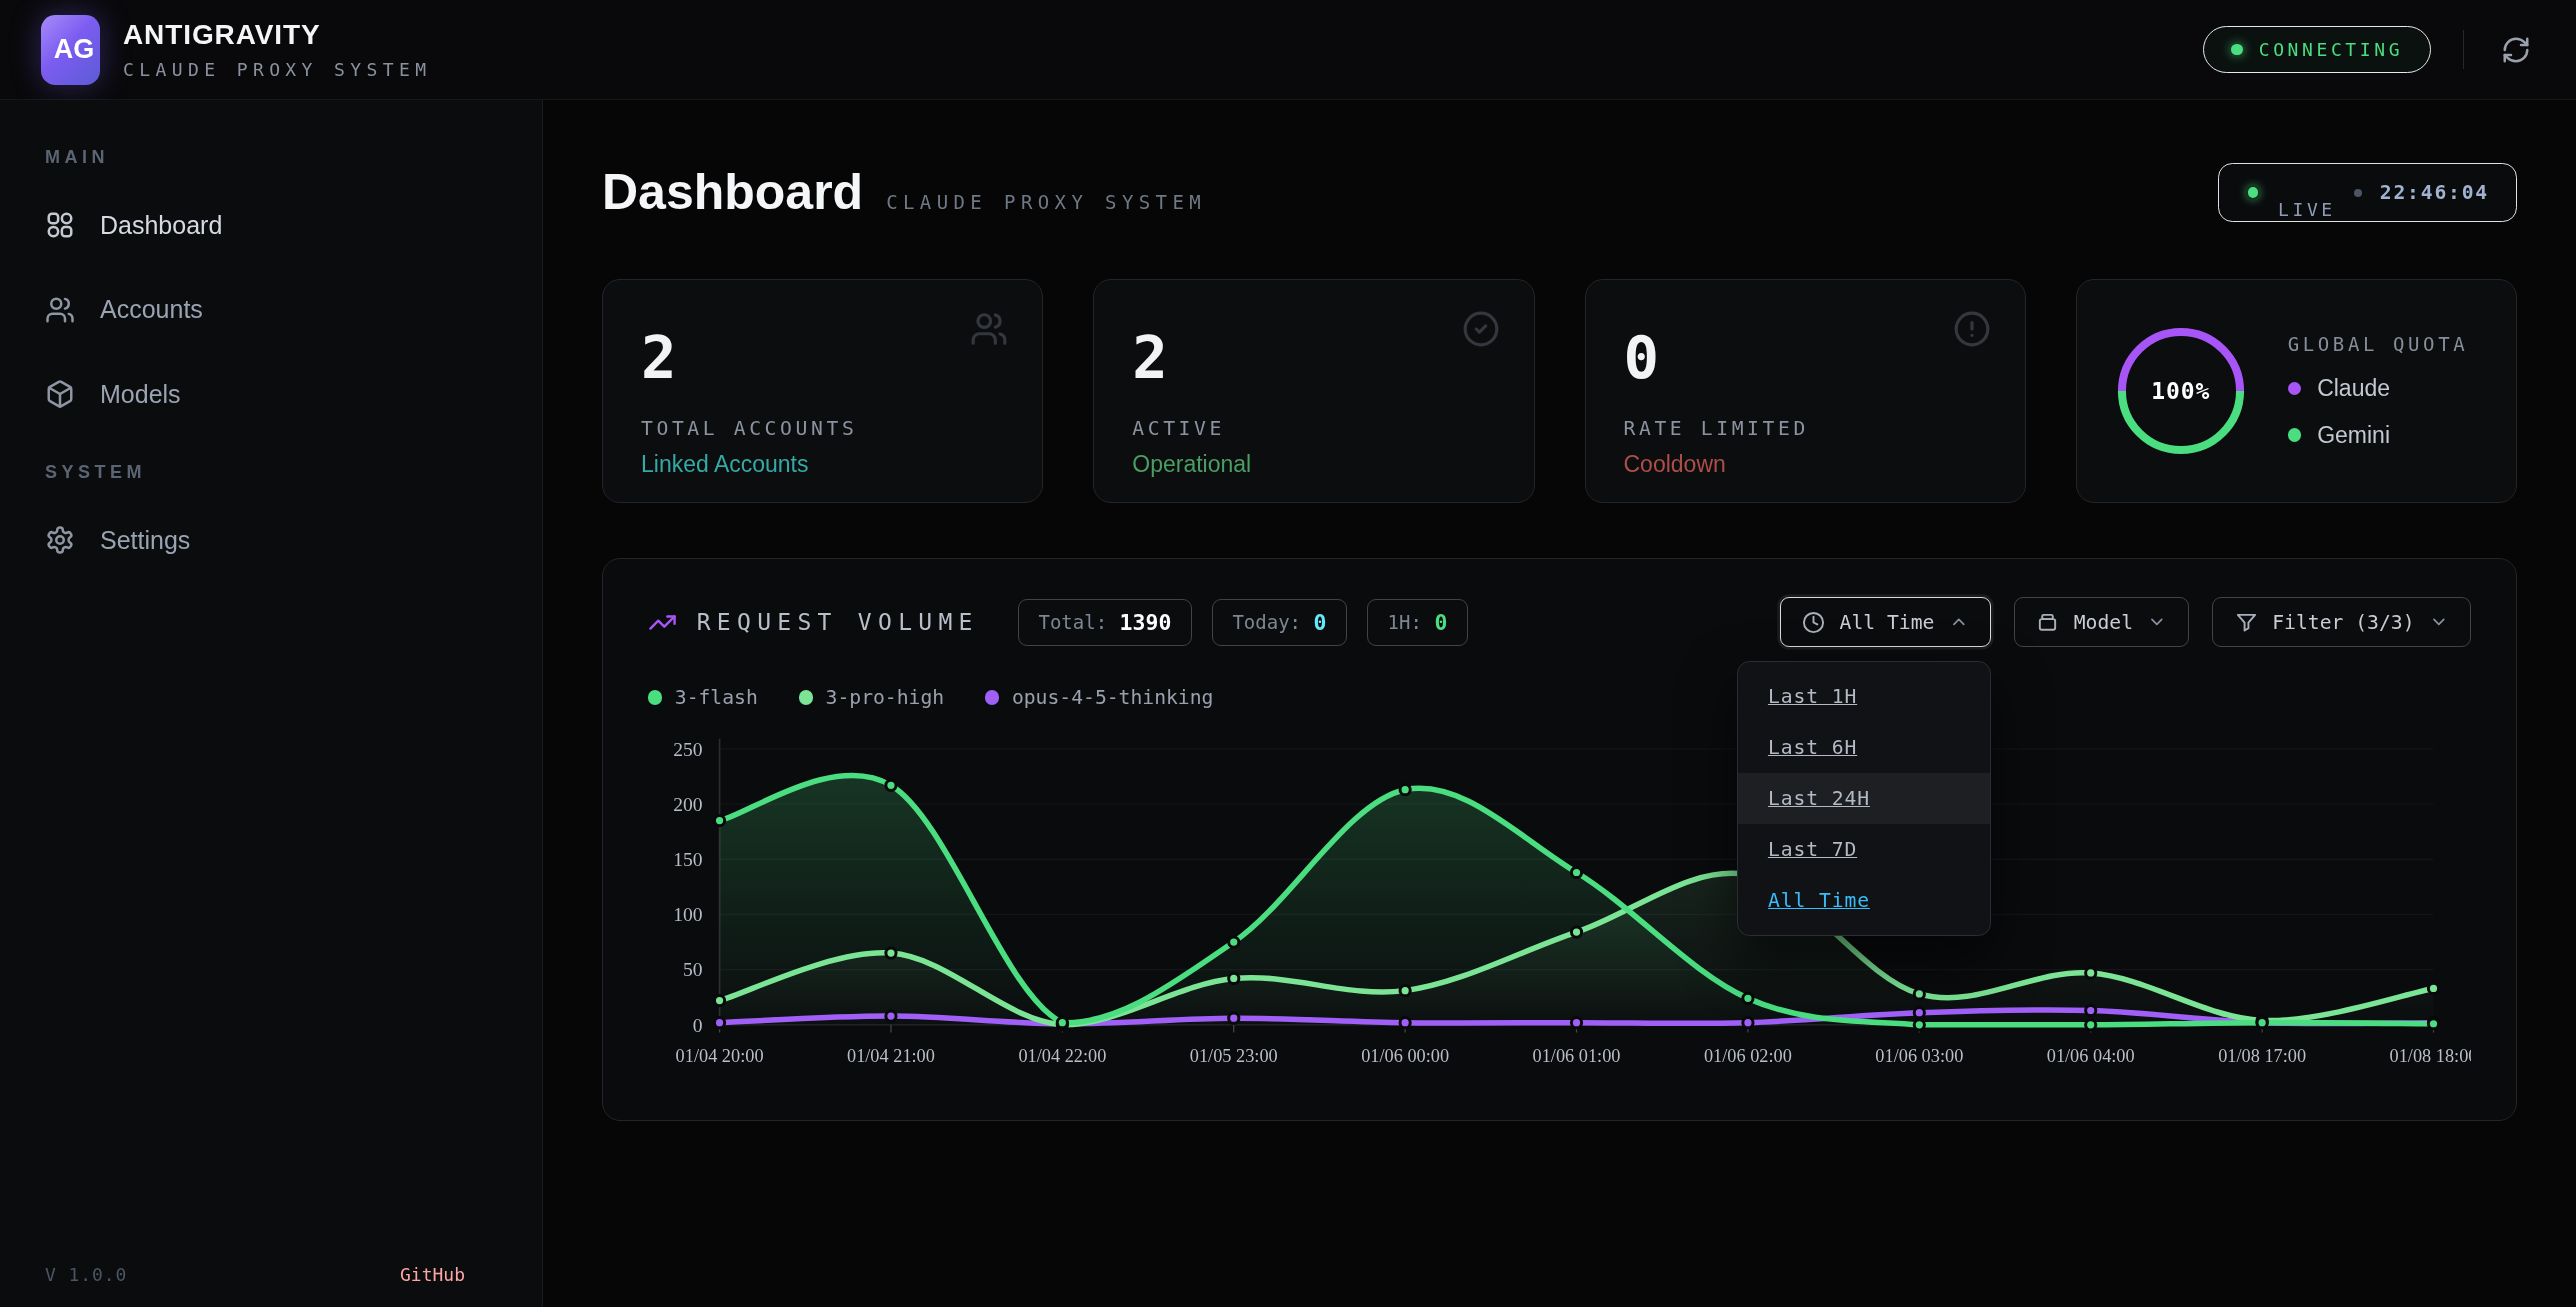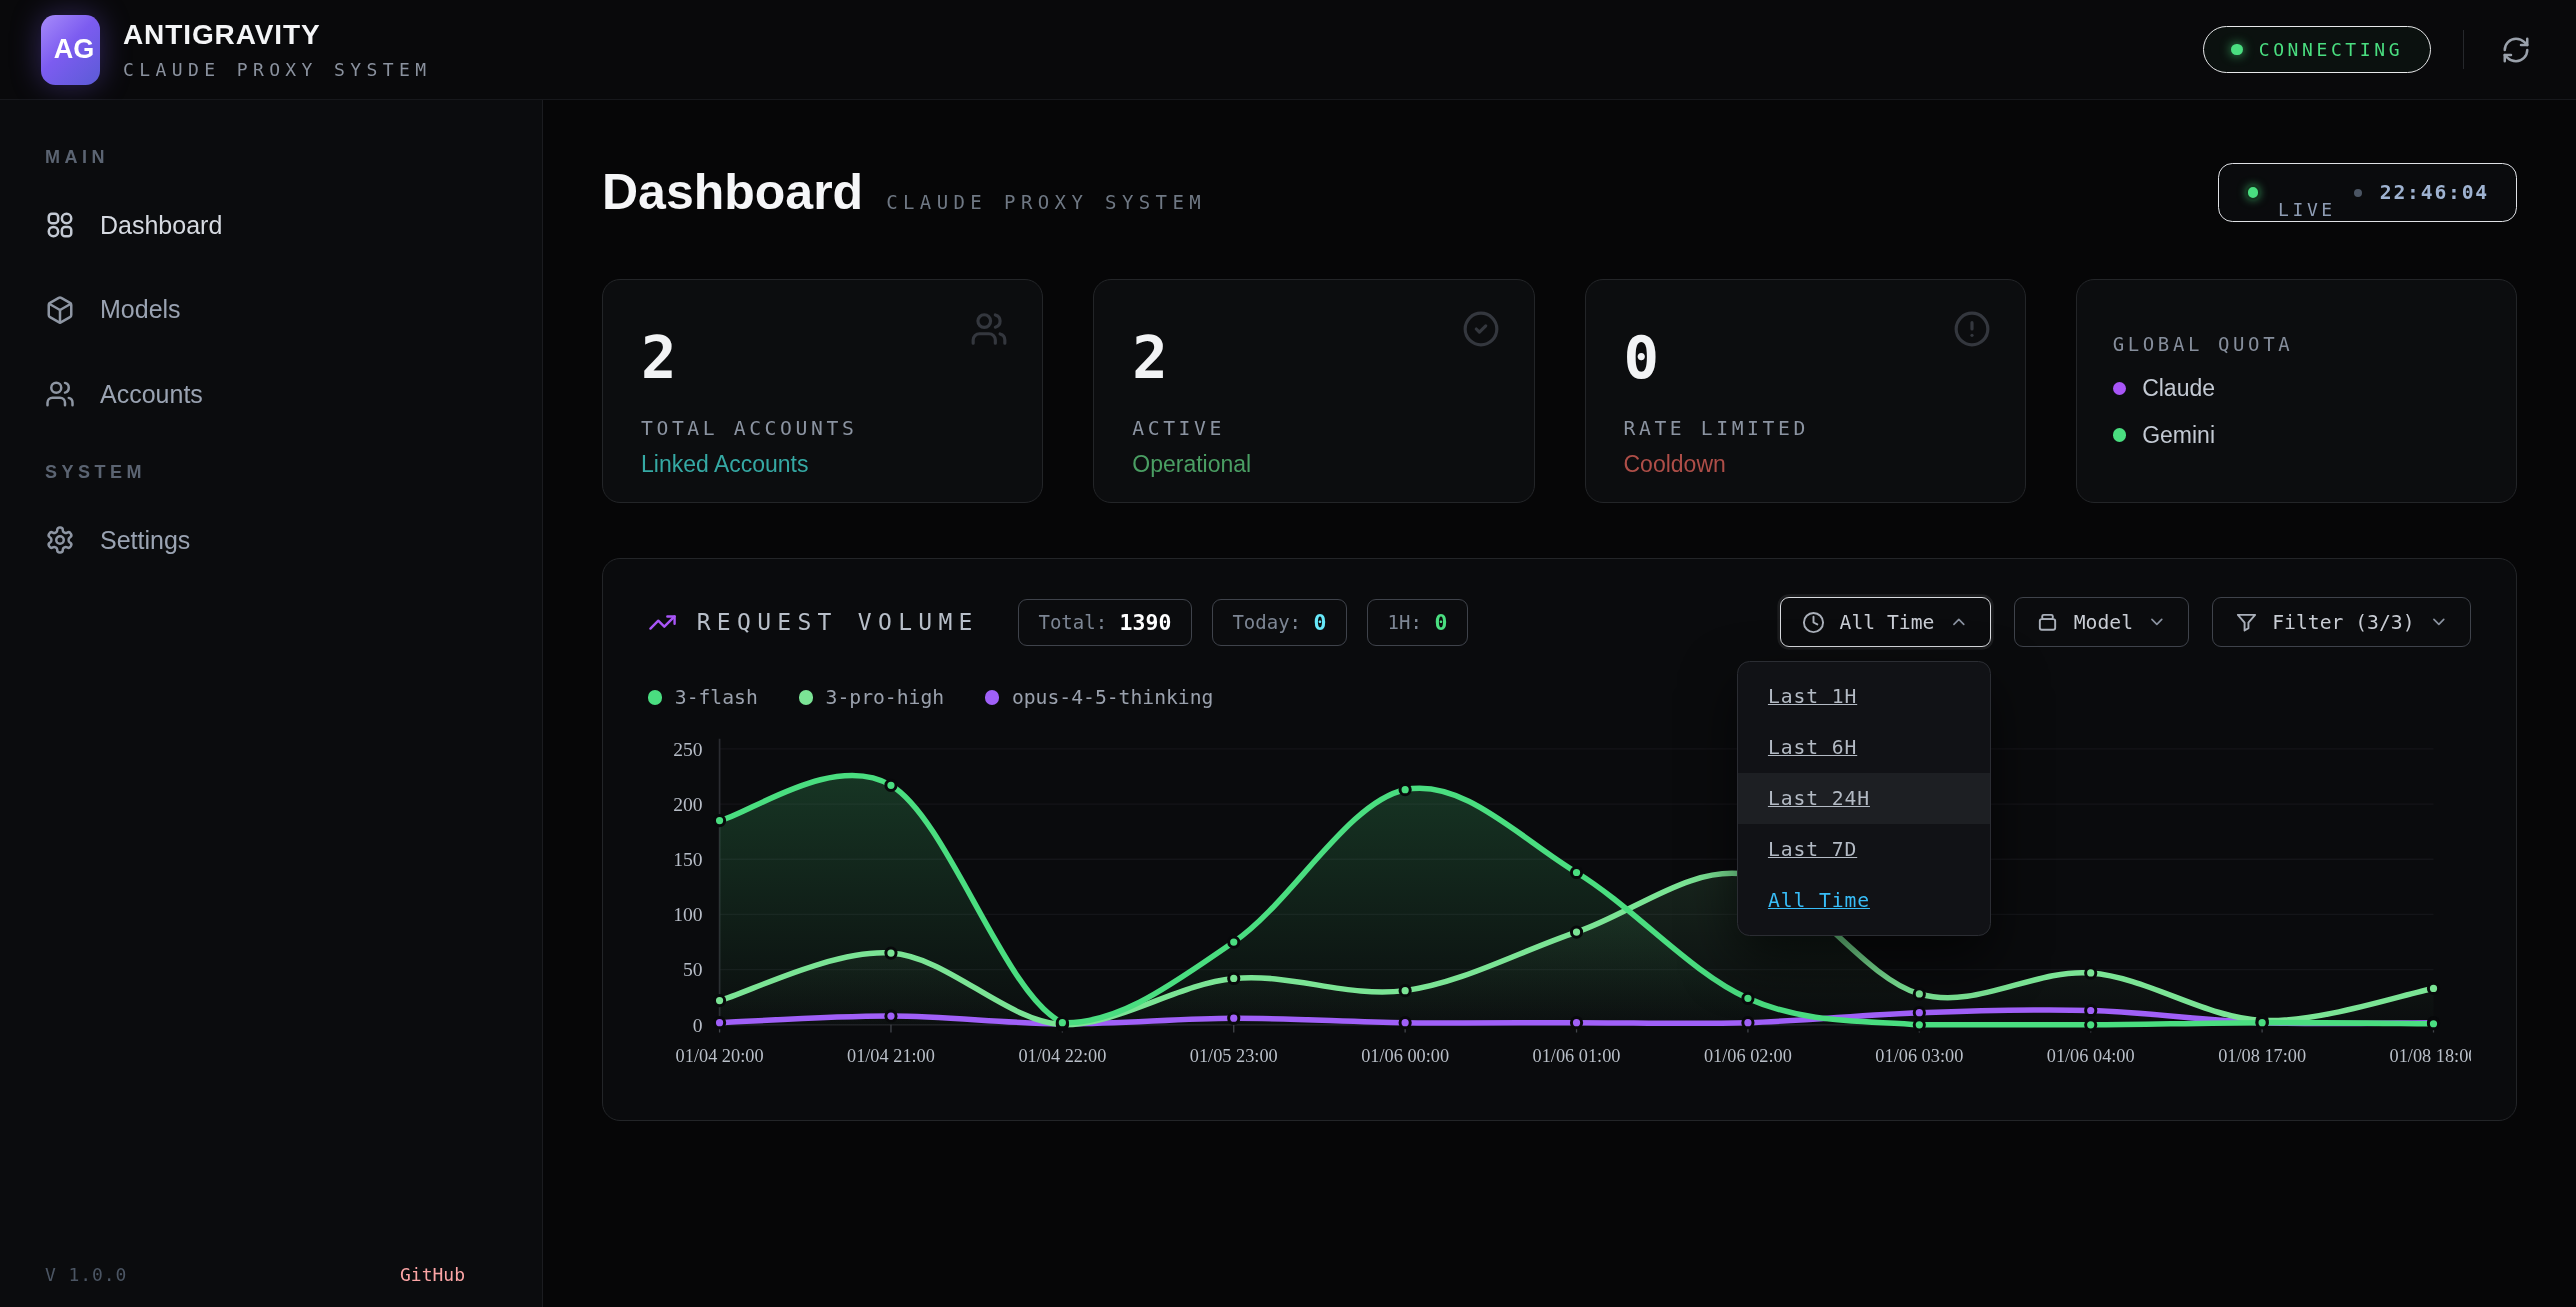--- a/index.html
+++ b/index.html
@@ -158,37 +158,37 @@
                 <rect x="13.5" y="3" width="7.5" height="7.5" rx="3.75"></rect>
                 <rect x="3" y="13.5" width="7.5" height="7.5" rx="3.75"></rect>
                 <rect x="13.5" y="13.5" width="7.5" height="7.5" rx="2.5"></rect>
               </svg>
             </span>
       <span class="si-text">Dashboard</span>
           </div>
           <div class="side-item">
             <span class="si-icon">
               <svg viewBox="0 0 24 24" width="100%" height="100%" fill="none" stroke="currentColor" stroke-width="2" stroke-linecap="round" stroke-linejoin="round">
-                <path d="M21 8a2 2 0 0 0-1-1.73l-7-4a2 2 0 0 0-2 0l-7 4A2 2 0 0 0 3 8v8a2 2 0 0 0 1 1.73l7 4a2 2 0 0 0 2 0l7-4A2 2 0 0 0 21 16Z"></path>
-                <path d="M3.3 7 12 12l8.7-5"></path>
-                <path d="M12 22V12"></path>
-              </svg>
-            </span>
-      <span class="si-text">Models</span>
-          </div>
-          <div class="side-item">
-            <span class="si-icon">
-              <svg viewBox="0 0 24 24" width="100%" height="100%" fill="none" stroke="currentColor" stroke-width="2" stroke-linecap="round" stroke-linejoin="round">
                 <path d="M16 21v-2a4 4 0 0 0-4-4H6a4 4 0 0 0-4 4v2"></path>
                 <circle cx="9" cy="7" r="4"></circle>
                 <path d="M22 21v-2a4 4 0 0 0-3-3.87"></path>
                 <path d="M16 3.13a4 4 0 0 1 0 7.75"></path>
               </svg>
             </span>
       <span class="si-text">Accounts</span>
+          </div>
+          <div class="side-item">
+            <span class="si-icon">
+              <svg viewBox="0 0 24 24" width="100%" height="100%" fill="none" stroke="currentColor" stroke-width="2" stroke-linecap="round" stroke-linejoin="round">
+                <path d="M21 8a2 2 0 0 0-1-1.73l-7-4a2 2 0 0 0-2 0l-7 4A2 2 0 0 0 3 8v8a2 2 0 0 0 1 1.73l7 4a2 2 0 0 0 2 0l7-4A2 2 0 0 0 21 16Z"></path>
+                <path d="M3.3 7 12 12l8.7-5"></path>
+                <path d="M12 22V12"></path>
+              </svg>
+            </span>
+      <span class="si-text">Models</span>
           </div>
         </div>
         <div class="side-section">
           <div class="side-label">SYSTEM</div>
           <div class="side-item">
             <span class="si-icon">
               <svg viewBox="0 0 24 24" width="100%" height="100%" fill="none" stroke="currentColor" stroke-width="2" stroke-linecap="round" stroke-linejoin="round">
                 <path d="M12.22 2h-.44a2 2 0 0 0-2 2v.18a2 2 0 0 1-1 1.73l-.43.25a2 2 0 0 1-2 0l-.15-.08a2 2 0 0 0-2.73.73l-.22.38a2 2 0 0 0 .73 2.73l.15.1a2 2 0 0 1 1 1.72v.51a2 2 0 0 1-1 1.74l-.15.09a2 2 0 0 0-.73 2.73l.22.38a2 2 0 0 0 2.73.73l.15-.08a2 2 0 0 1 2 0l.43.25a2 2 0 0 1 1 1.73V20a2 2 0 0 0 2 2h.44a2 2 0 0 0 2-2v-.18a2 2 0 0 1 1-1.73l.43-.25a2 2 0 0 1 2 0l.15.08a2 2 0 0 0 2.73-.73l.22-.39a2 2 0 0 0-.73-2.73l-.15-.08a2 2 0 0 1-1-1.74v-.5a2 2 0 0 1 1-1.74l.15-.09a2 2 0 0 0 .73-2.73l-.22-.38a2 2 0 0 0-2.73-.73l-.15.08a2 2 0 0 1-2 0l-.43-.25a2 2 0 0 1-1-1.73V4a2 2 0 0 0-2-2z"></path>
                 <circle cx="12" cy="12" r="3"></circle>
               </svg>
@@ -248,20 +248,27 @@
               <circle cx="12" cy="12" r="10"></circle>
               <path d="M12 8v4"></path>
               <path d="M12 16h.01"></path>
             </svg>
           </span>
       <div class="c-value">0</div>
       <div class="c-label">RATE LIMITED</div>
       <div class="c-sub" style="color:#ae4e48">Cooldown</div>
         </div>
         <div class="card quota-card">
+      <div class="q-ring">
+        <svg viewBox="0 0 152 152" width="136" height="136">
+          <path d="M 10 76 A 66 66 0 0 1 142 76" fill="none" stroke="#a855f7" stroke-width="9"></path>
+          <path d="M 142 76 A 66 66 0 0 1 10 76" fill="none" stroke="#4ade80" stroke-width="9"></path>
+        </svg>
+        <div class="q-pct">100%</div>
+      </div>
       <div class="q-right">
         <div class="q-title">GLOBAL QUOTA</div>
         <div class="q-leg">
          <span class="q-dot" style="background:#a855f7"></span>
          <span>Claude</span>
             </div>
             <div class="q-leg">
          <span class="q-dot" style="background:#4ade80"></span>
          <span>Gemini</span>
             </div>

